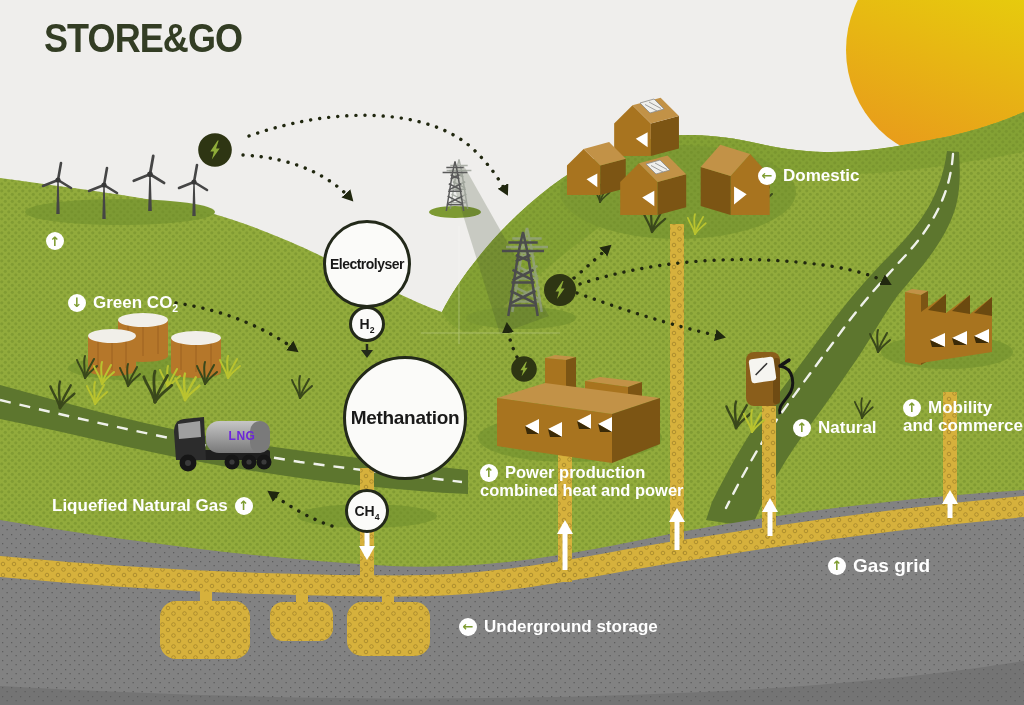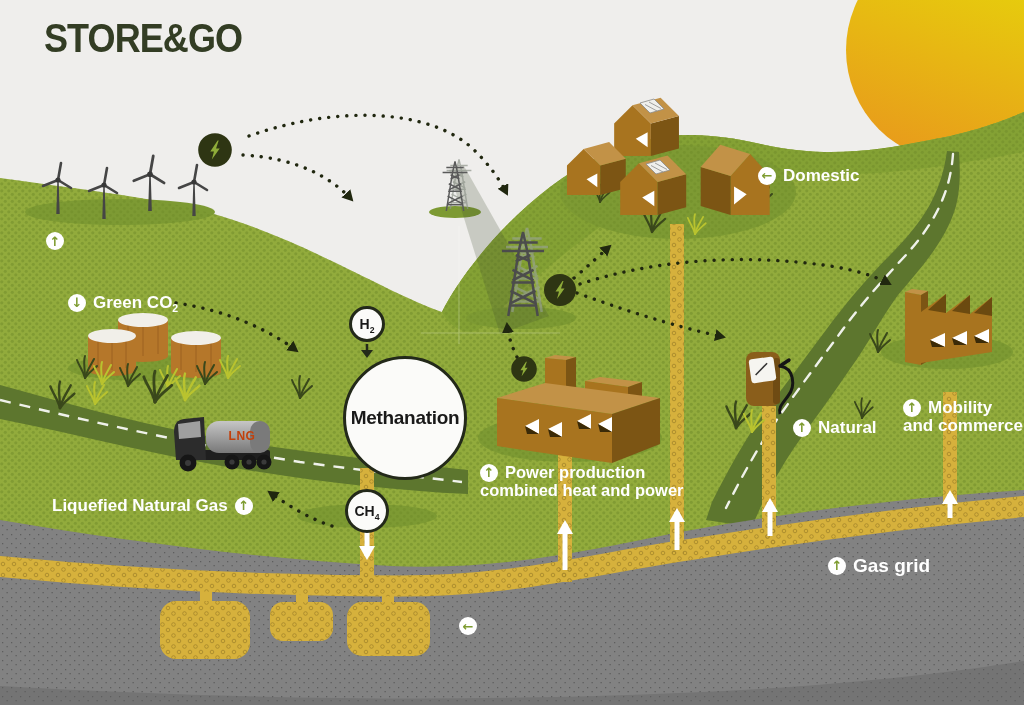--- a/index.html
+++ b/index.html
@@ -12,21 +12,21 @@
        font-size:17px;white-space:nowrap;line-height:19px;}
   .lbl.small{font-size:16.5px;}
   .lbl.big{font-size:19px;}
   .ci{display:inline-flex;width:18px;height:18px;border-radius:50%;background:#fff;color:#7e9c31;
       font-size:13px;font-weight:bold;align-items:center;justify-content:center;
       font-family:"DejaVu Sans",sans-serif;flex:0 0 18px;}
   .pc{position:absolute;box-sizing:border-box;background:#fbfbf9;border:3px solid #23291a;
       border-radius:50%;display:flex;align-items:center;justify-content:center;color:#191919;
       font-weight:bold;white-space:nowrap;}
   .pc sub,.lbl sub{font-size:.62em;line-height:0;}
-  .lng{position:absolute;left:218px;top:429px;width:48px;text-align:center;color:#c2410c;
+  .lng{position:absolute;left:218px;top:429px;width:48px;text-align:center;color:#6d28d9;
        font-weight:bold;font-size:12px;letter-spacing:.5px;}
 </style>
 </head>
 <body>
 
 <div class="stage">
 
 <svg class="art" width="1024" height="705" viewBox="0 0 1024 705">
 <defs>
   <pattern id="pg" width="7" height="7" patternUnits="userSpaceOnUse">
@@ -322,20 +322,23 @@
 
 <g>
   <use href="#zap" transform="translate(215,150) scale(1.05)"></use>
   <use href="#zap" transform="translate(560,290)"></use>
   <use href="#zap" transform="translate(524,369) scale(0.8)"></use>
 </g>
 </svg>
 
 <h1 class="title">STORE&amp;GO</h1>
 
+<div class="pc" style="left:323px;top:220px;width:88px;height:88px;font-size:14px;letter-spacing:-0.5px;">
+  <span>Electrolyser</span>
+</div>
 <div class="pc" style="left:349px;top:306px;width:36px;height:36px;font-size:14px;">
   <span><span>H</span><sub>2</sub></span>
 </div>
 <div class="pc" style="left:305px;top:356px;width:124px;height:124px;font-size:19px;letter-spacing:-0.3px;margin-left:38px;">
   <span>Methanation</span>
 </div>
 <div class="pc" style="left:345px;top:489px;width:44px;height:44px;font-size:14px;">
   <span><span>CH</span><sub>4</sub></span>
 </div>
 
@@ -381,15 +384,16 @@
   <span>and commerce</span>
 </div>
 
 <div class="lbl big" style="left:828px;top:556px;">
   <span class="ci">↑</span>
   <span>Gas grid</span>
 </div>
 
 <div class="lbl" style="left:459px;top:617px;">
   <span class="ci">←</span>
+  <span>Underground storage</span>
 </div>
 
 </div>
 
 </body></html>

